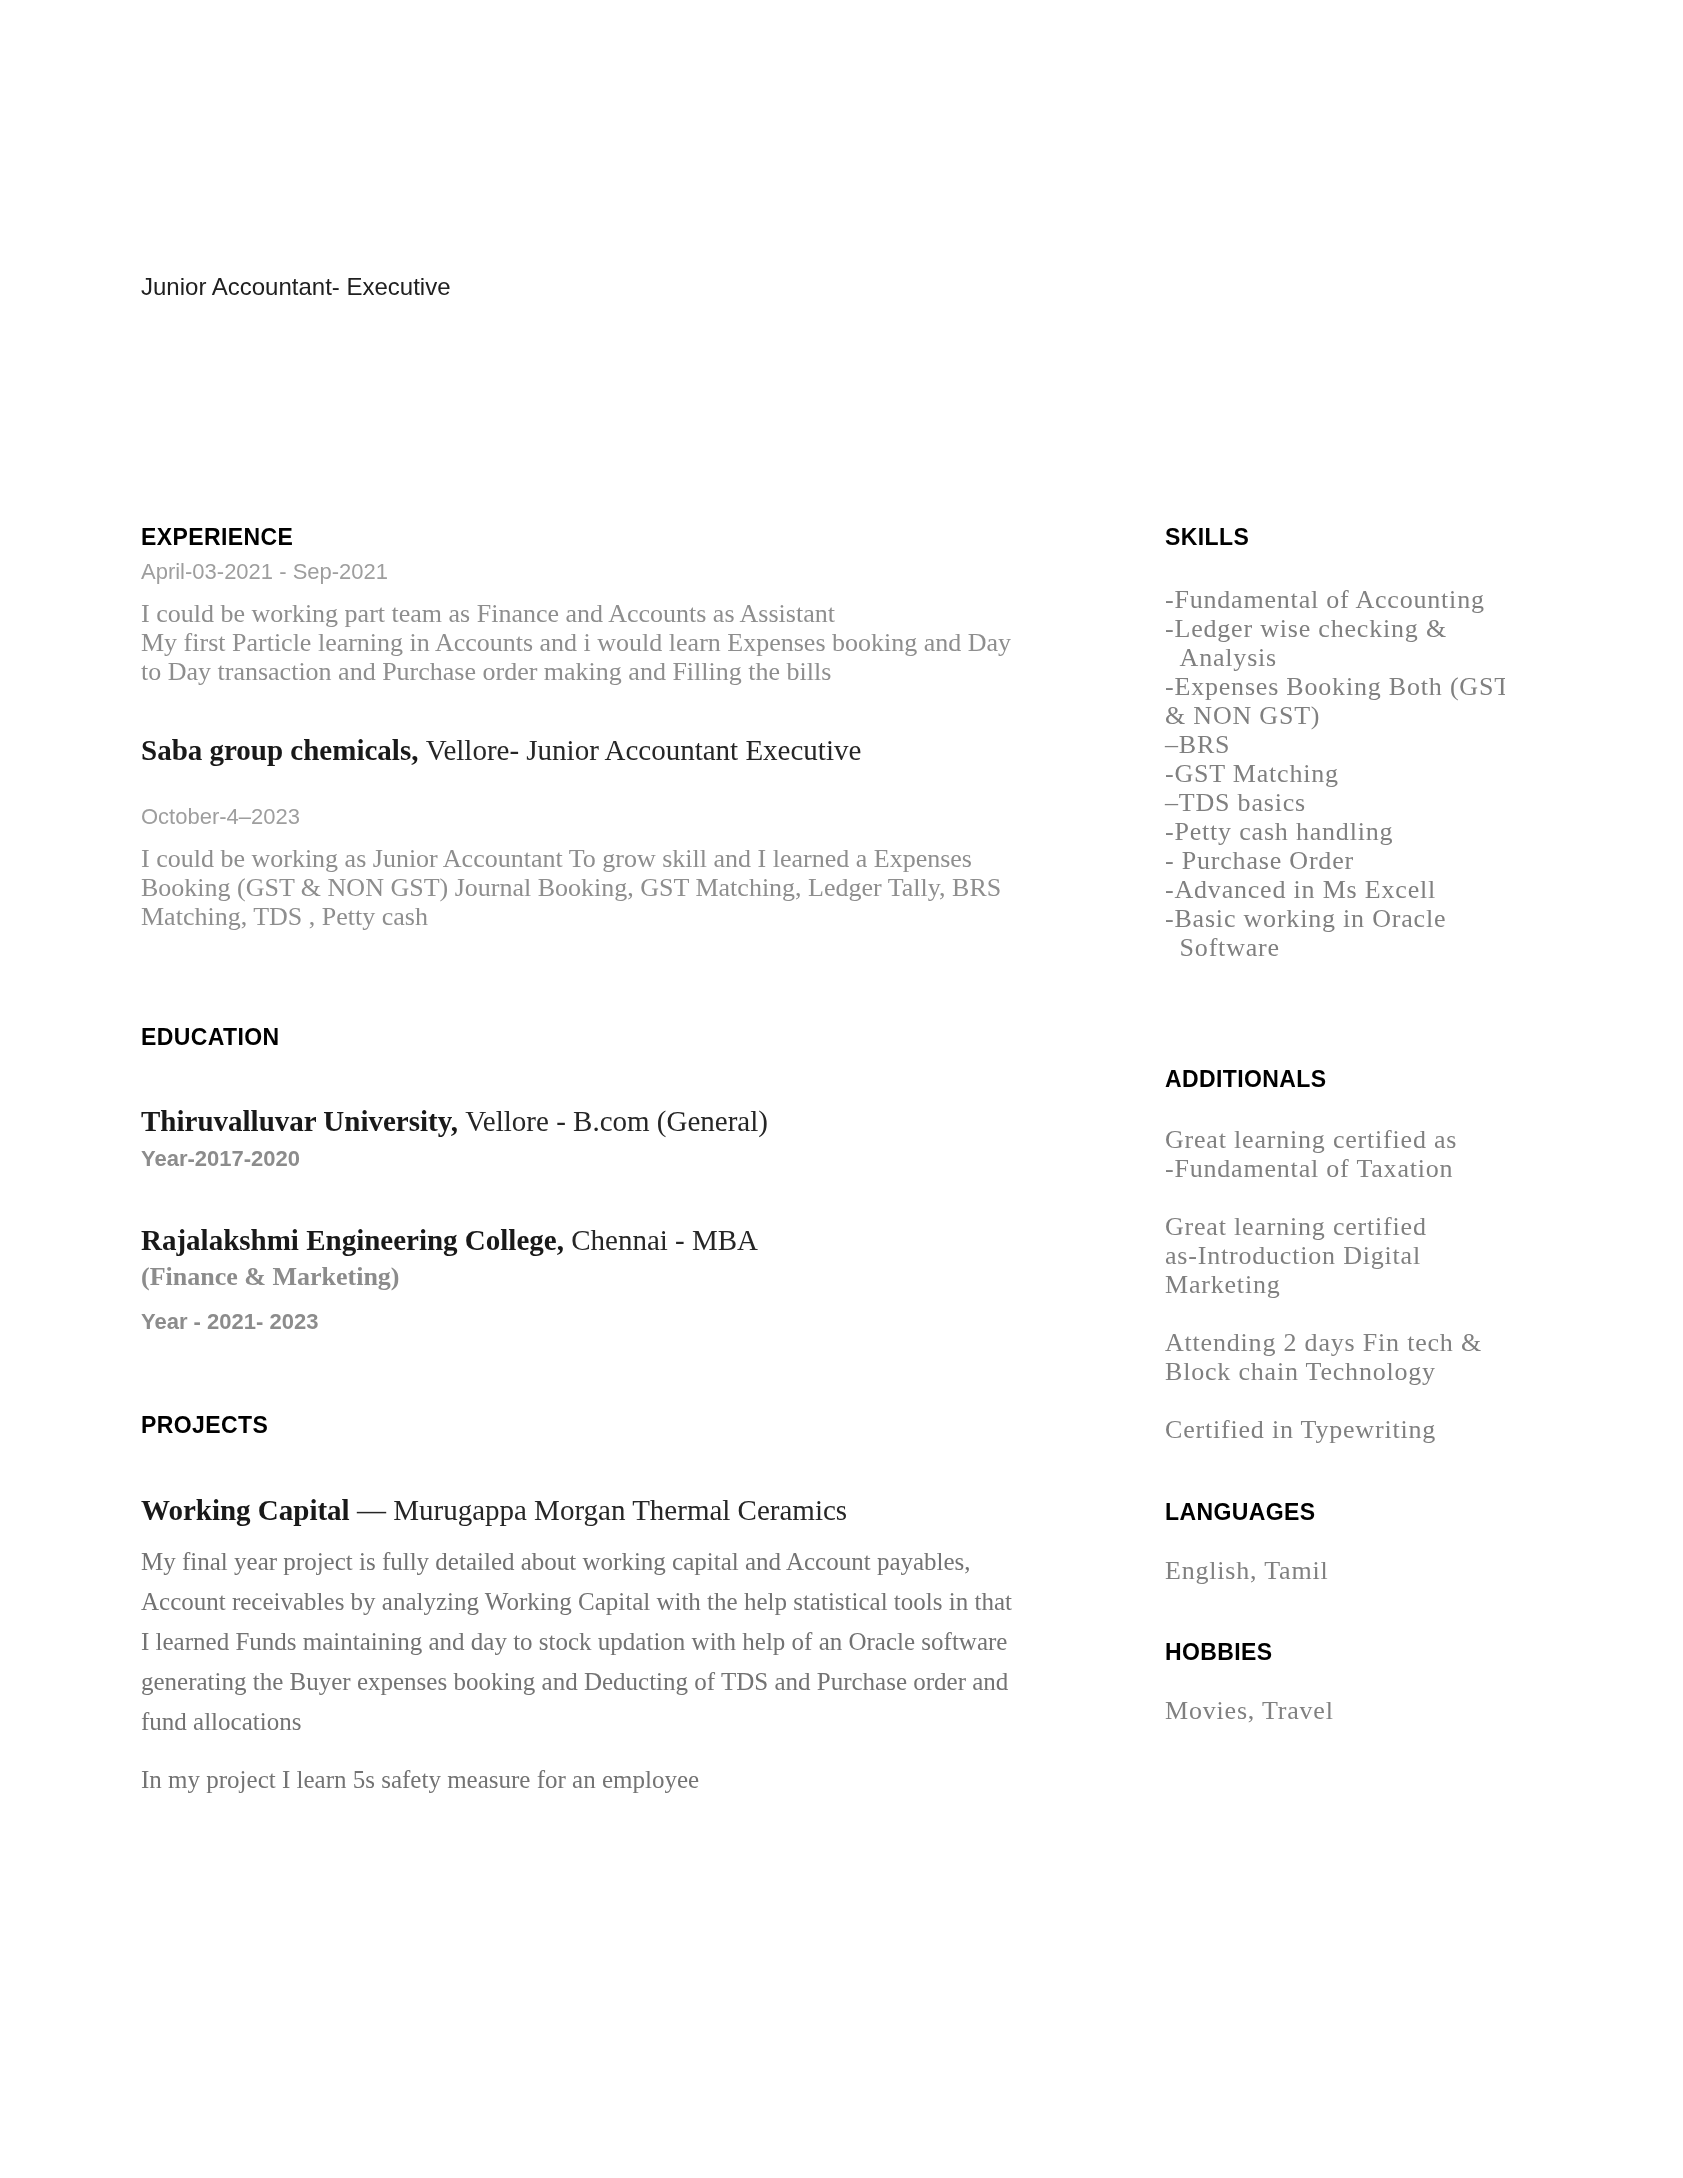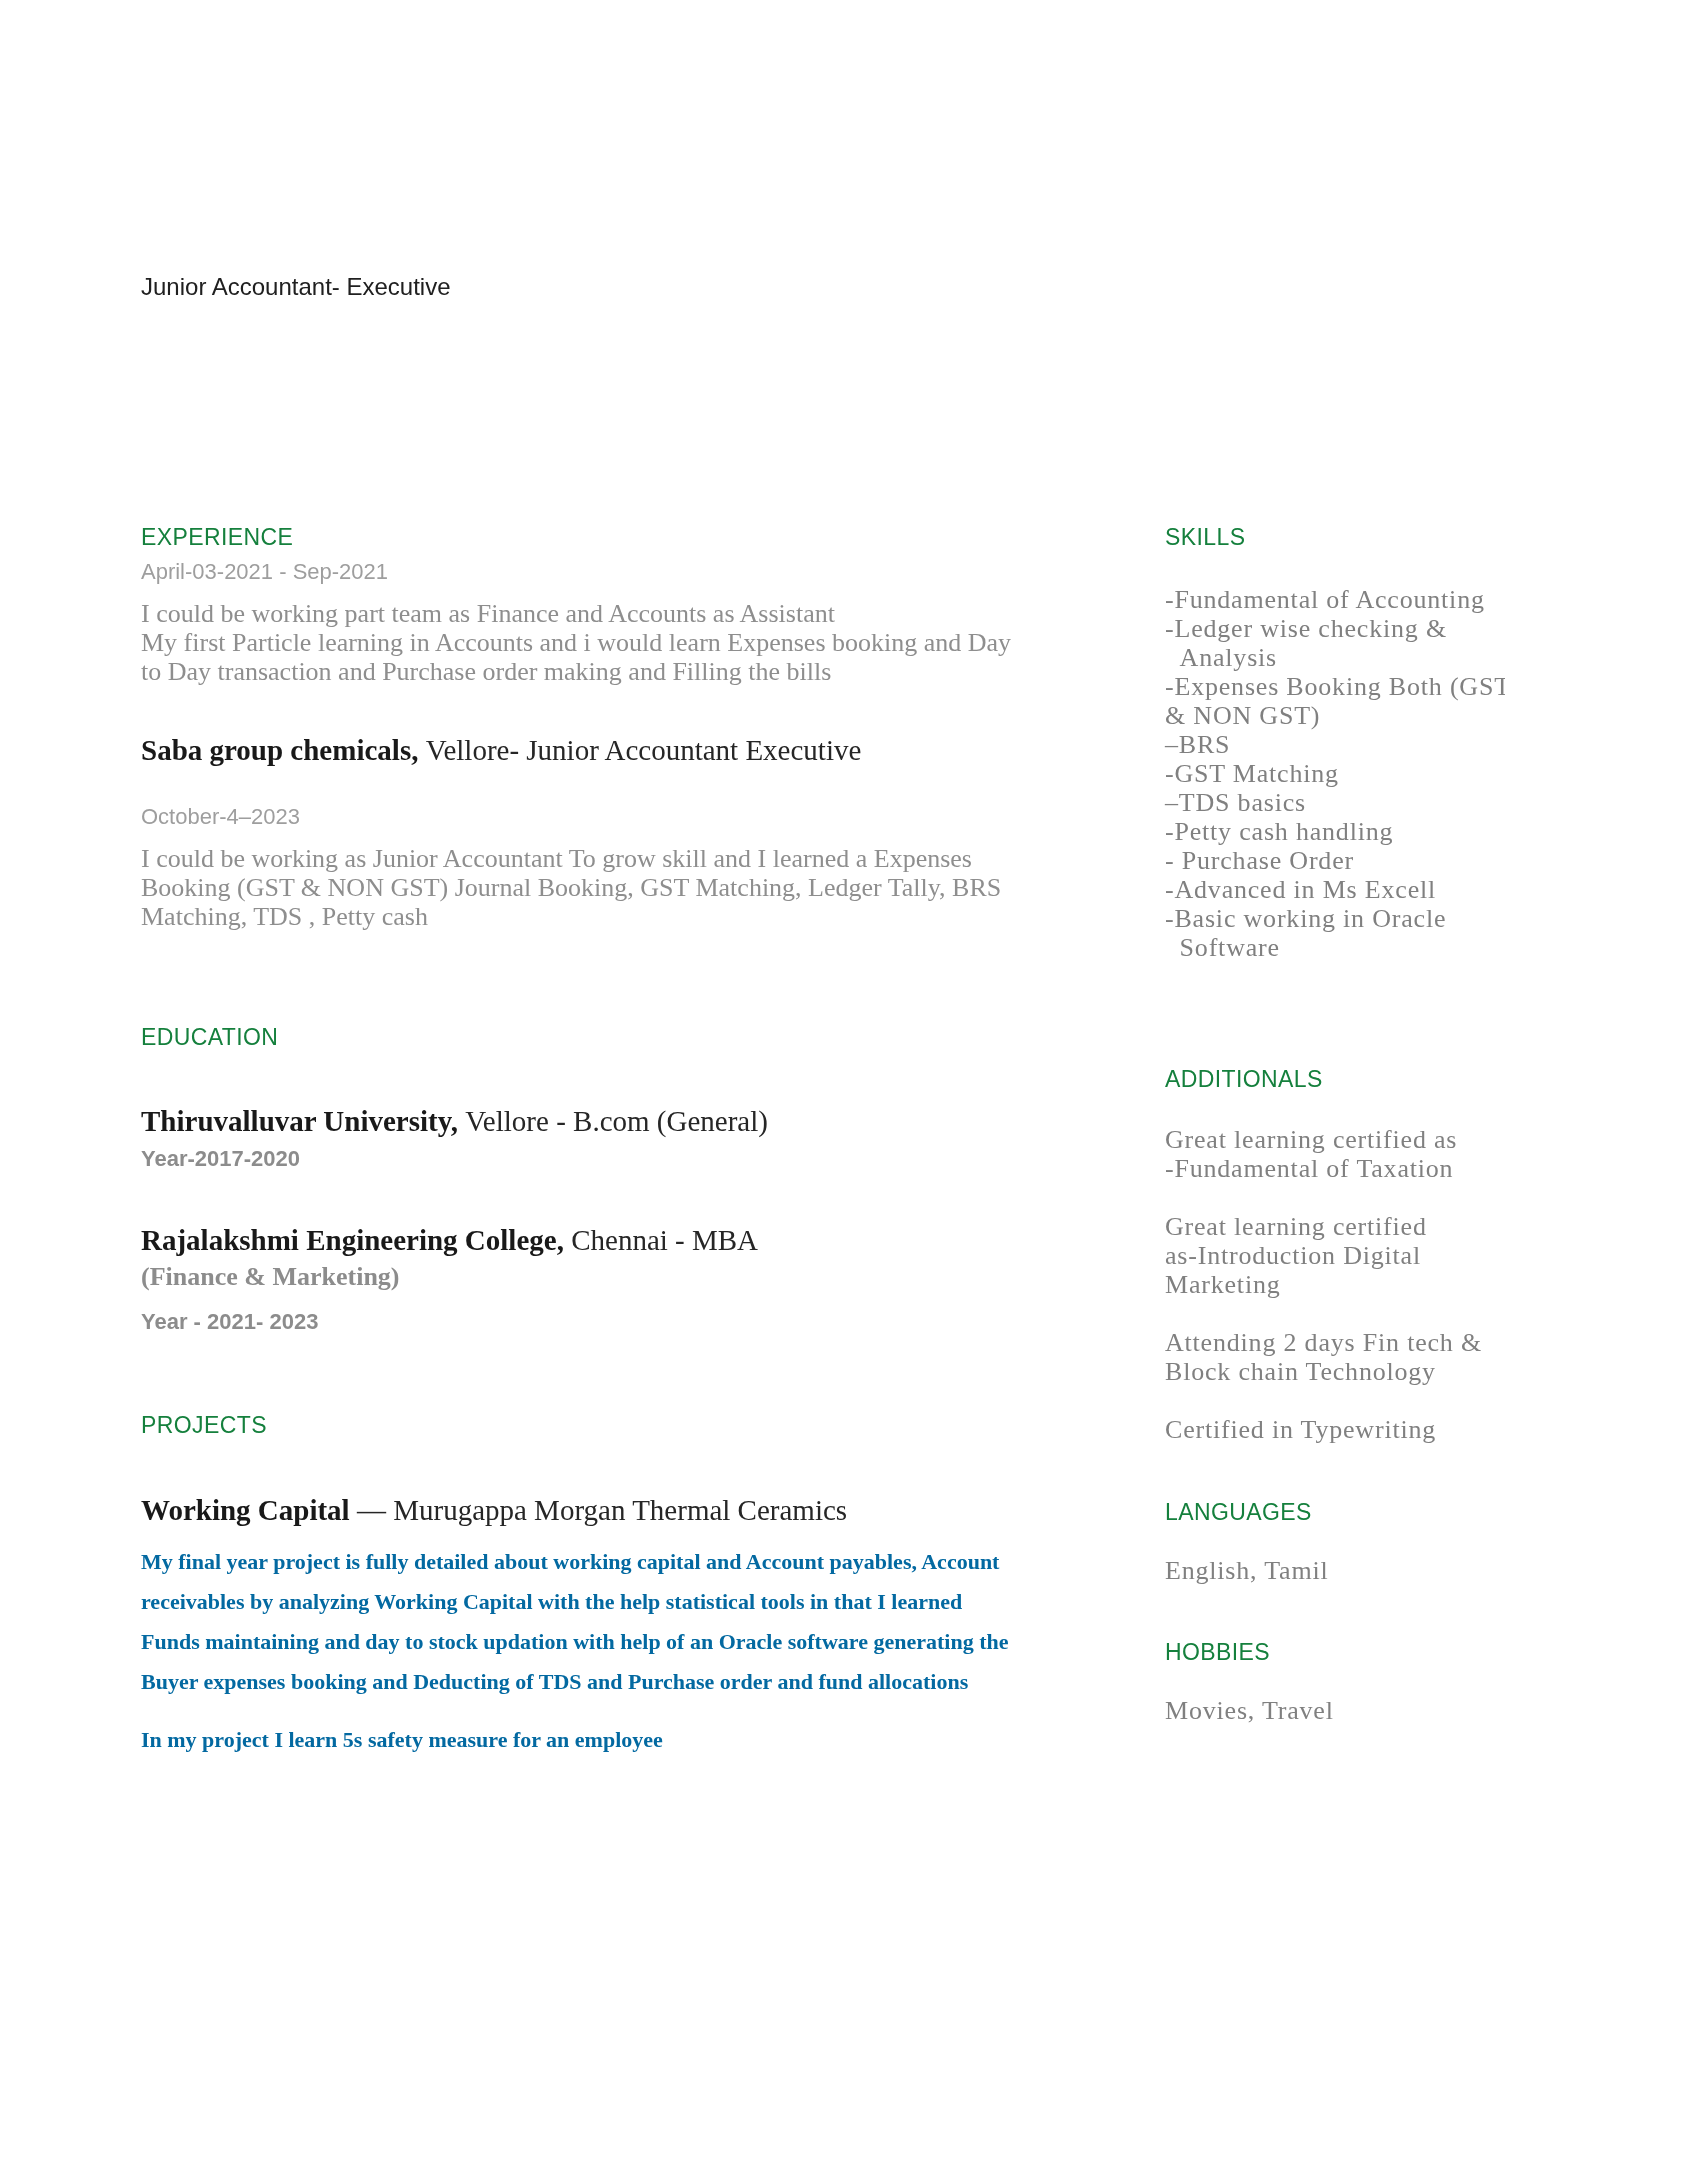--- a/index.html
+++ b/index.html
@@ -3,32 +3,32 @@
 <meta charset="utf-8">
 <style>
   html,body{margin:0;padding:0;background:#ffffff;}
   .page{position:relative;width:1505px;height:2178px;background:#ffffff;overflow:hidden;
         font-family:"Liberation Serif", serif;}
   .doc-title{position:absolute;left:141px;top:273px;
         font-family:"Liberation Sans", sans-serif;font-size:24px;line-height:28px;color:#202020;}
   .col{position:absolute;top:523px;}
   .col-left{left:141px;width:879px;}
   .col-right{left:1165px;width:436px;}
-  .sec{margin:0;font-family:"Liberation Sans", sans-serif;font-weight:400;font-size:23px;
-        line-height:28px;color:#15803d;letter-spacing:0.4px;}
+  .sec{margin:0;font-family:"Liberation Sans", sans-serif;font-weight:700;font-size:23px;
+        line-height:28px;color:#000000;letter-spacing:0.4px;}
   [data-bind]{white-space:pre-line;}
   
   .etitle{font-size:29px;line-height:40px;color:#262626;}
   .etitle .tb{font-weight:700;color:#191919;}
   .edate{font-family:"Liberation Sans", sans-serif;font-size:22px;line-height:26px;color:#9e9e9e;}
   .eyear{font-family:"Liberation Sans", sans-serif;font-weight:700;font-size:22px;line-height:26px;color:#8c8c8c;}
   .edesc{font-size:26px;line-height:29px;color:#8e8e8e;}
   .esub{font-weight:700;font-size:26px;line-height:34px;color:#8c8c8c;}
   .ltd{font-size:26px;line-height:30px;color:#9a9a9a;}
-  .pdesc{font-size:22px;line-height:40px;color:#0369a1;font-weight:bold;}
+  .pdesc{font-size:25px;line-height:40px;color:#737373;}
   .mt-entry1{margin-top:44px;}
   .mt-date1{margin-top:8px;}
   .mt-desc{margin-top:14px;}
   .mt-entry2{margin-top:44px;}
   .mt-date2{margin-top:34px;}
   .mt-edu{margin-top:92px;}
   .mt-edu1{margin-top:50px;}
   .mt-year1{margin-top:5px;}
   .mt-edu2{margin-top:48px;}
   .mt-year2{margin-top:15px;}

